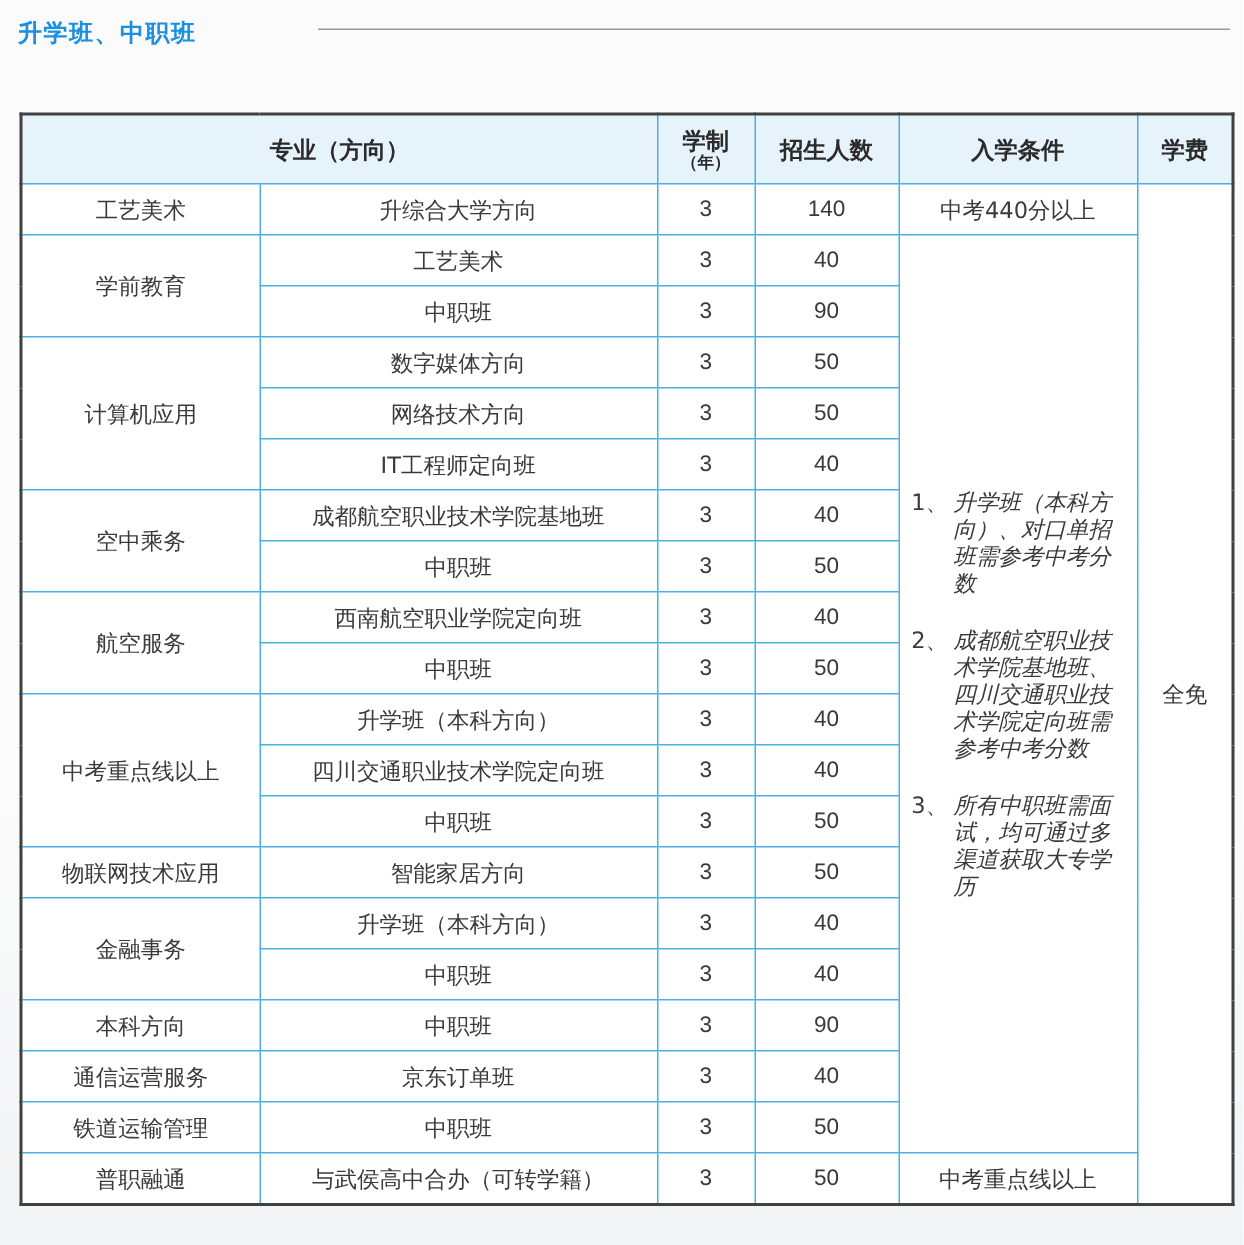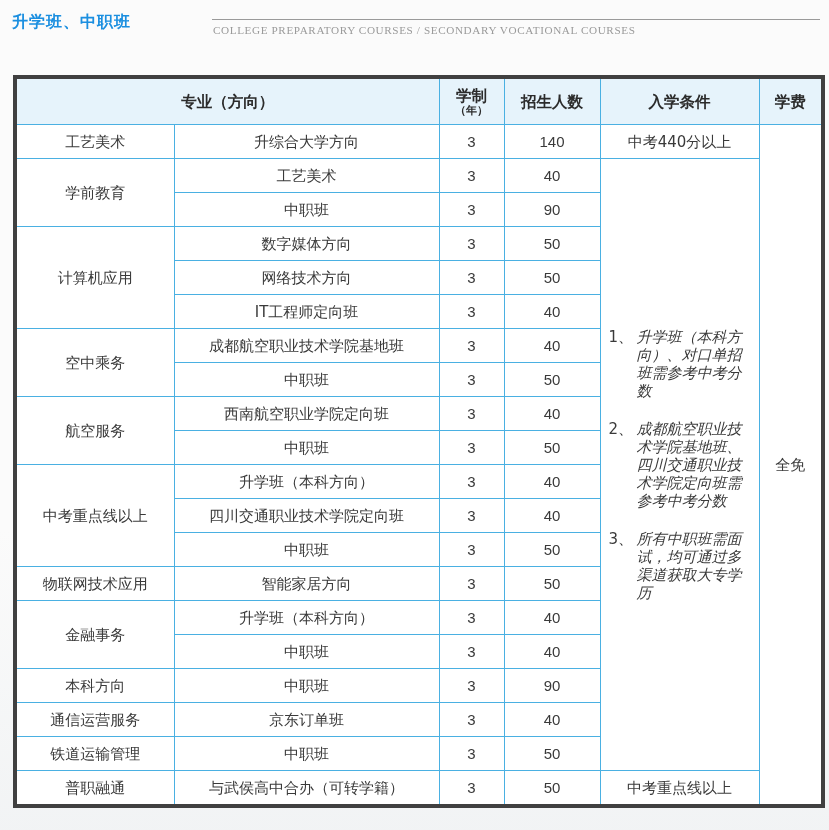--- a/index.html
+++ b/index.html
@@ -29,21 +29,21 @@
   }
   .title-en {
     position: absolute; left: 201px; top: 16px;
     font-family: "Liberation Serif", "DejaVu Serif", serif;
     font-size: 11.2px; color: #9a9a9a; letter-spacing: 0.6px; white-space: nowrap;
   }
   table.courses {
     position: absolute; left: 13px; top: 75px;
     border-collapse: collapse; table-layout: fixed;
     width: 808px; z-index: 2; background: #ffffff;
-    border: 4px solid #404040;
+    border: 2px solid #404040;
   }
   table.courses td, table.courses th {
     border: 1.5px solid #4ab0e2;
     text-align: center; vertical-align: middle;
     padding: 0; font-size: 15px; color: #3a3a3a; font-weight: normal;
     height: 33px; line-height: 18px;
   }
   table.courses thead th {
     background: #e6f3fb; color: #2b2b2b; font-weight: bold; height: 45px;
     font-size: 15.5px;
@@ -60,21 +60,20 @@
   .note-text { flex: 1 1 auto; word-break: break-all; font-style: italic; }
 </style>
 </head>
 <body>
 
 <div class="bg-wave"></div>
 
 <div class="title-row">
   <div class="title-cn">升学班、中职班</div>
   <div class="title-line"></div>
-  <div class="title-en">COLLEGE PREPARATORY COURSES / SECONDARY VOCATIONAL COURSES</div>
 </div>
 
 <table class="courses">
   <colgroup>
     <col style="width:159px">
       <col style="width:265px">
       <col style="width:65px">
     <col style="width:96px">
       <col style="width:159px">
       <col style="width:64px">

